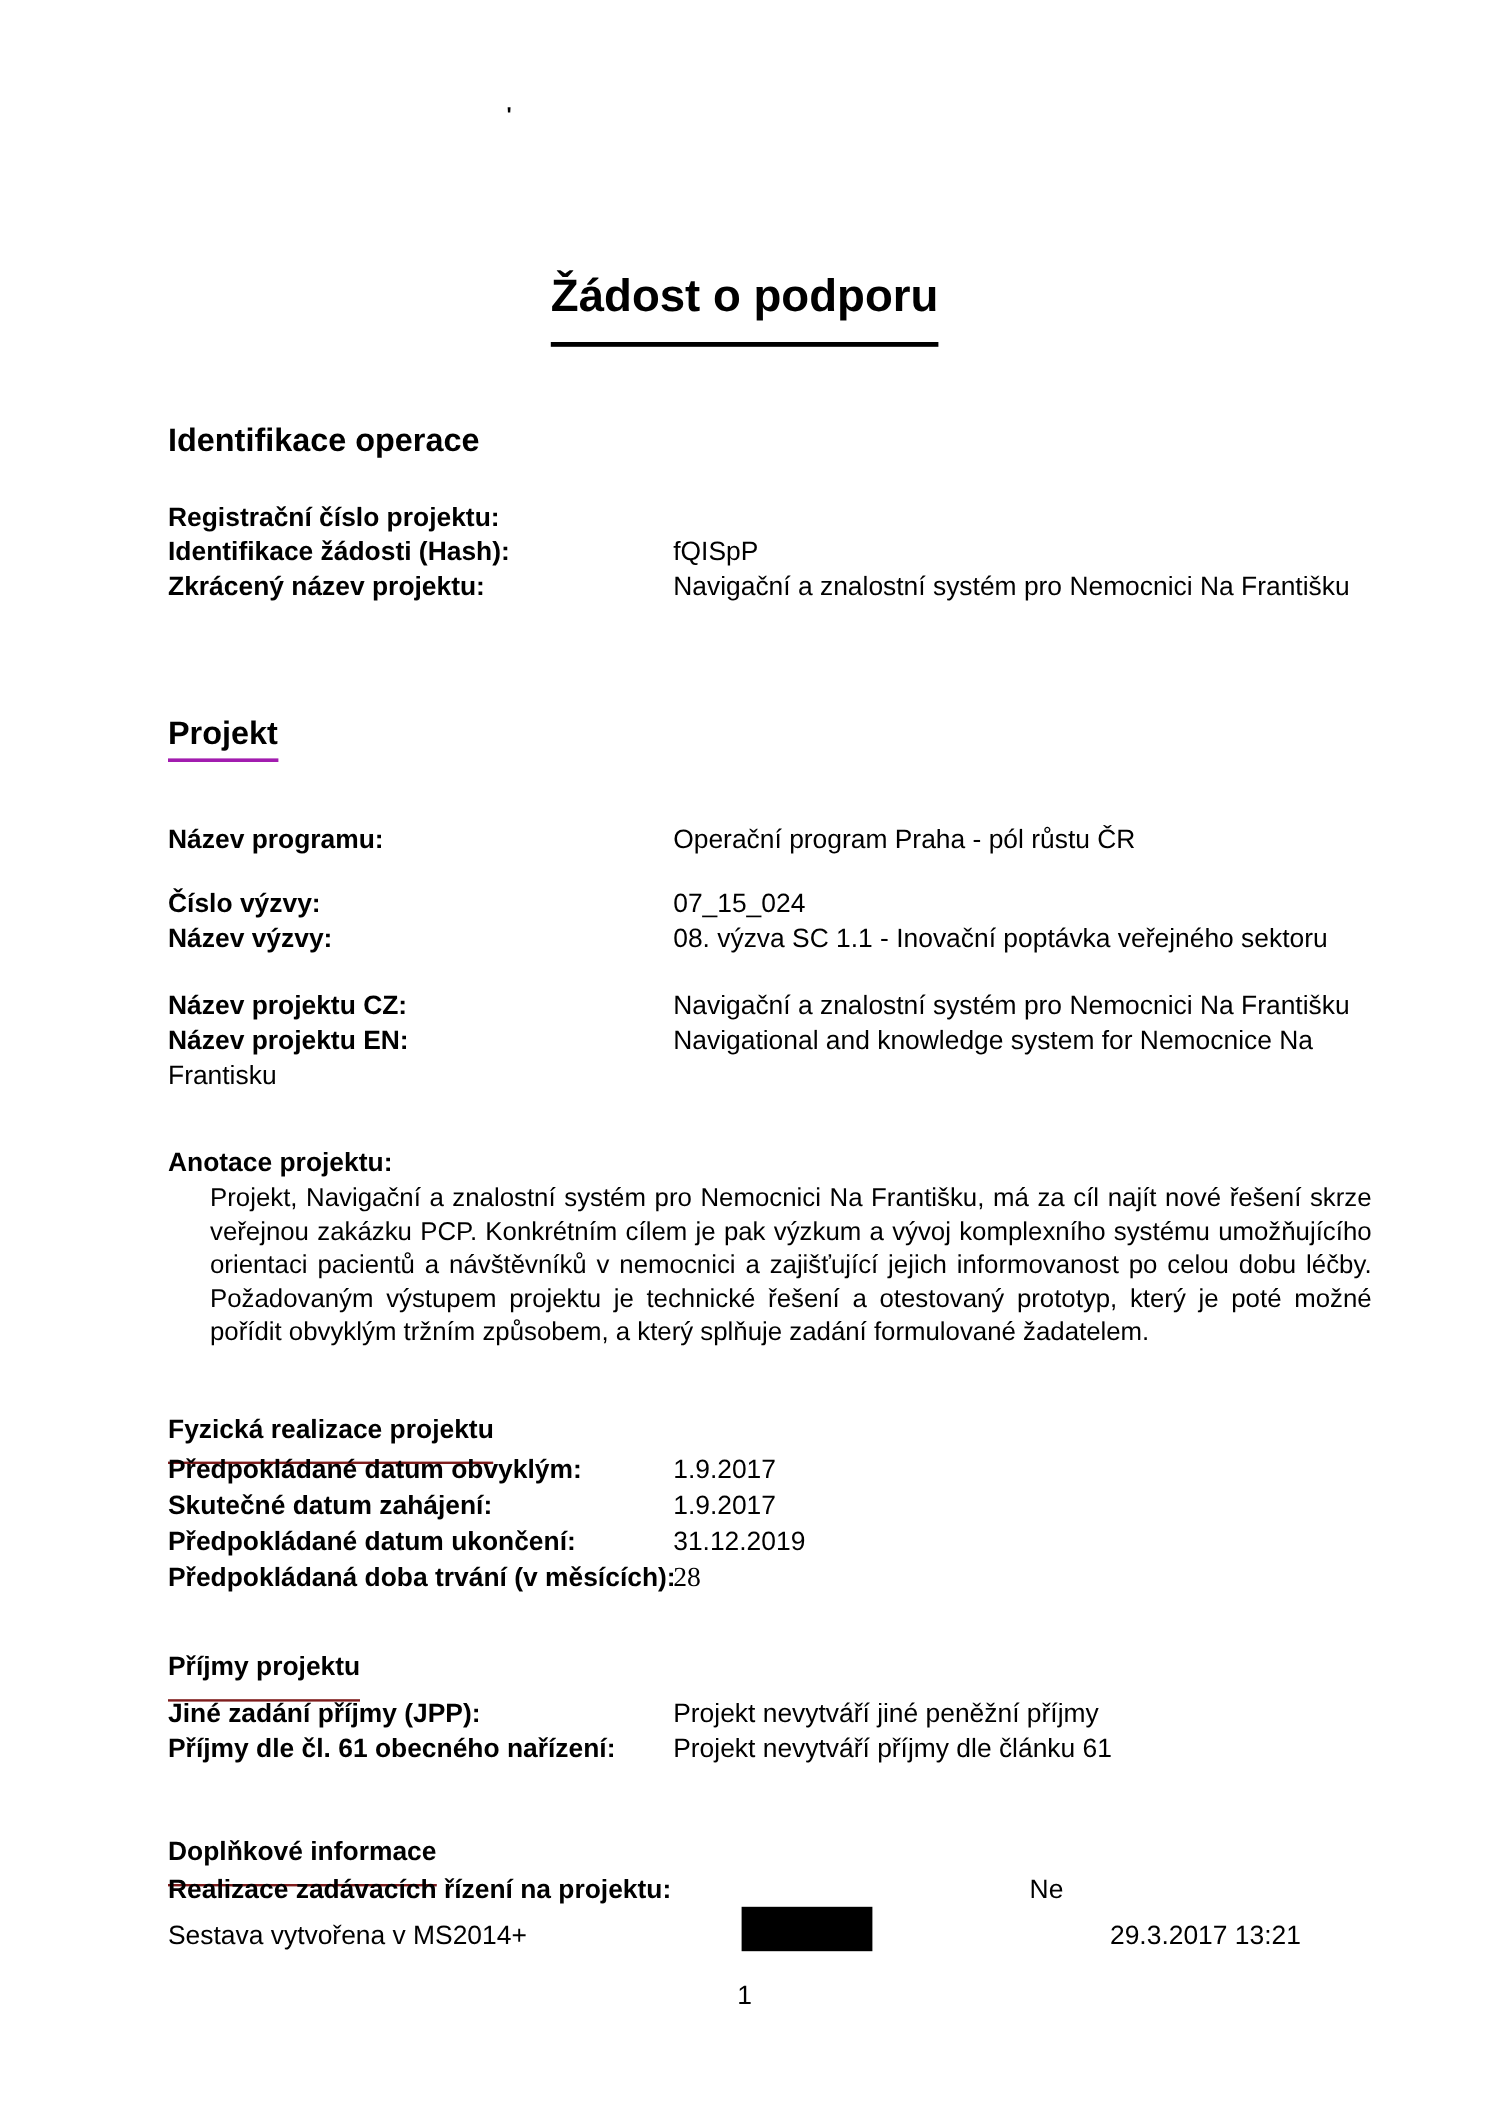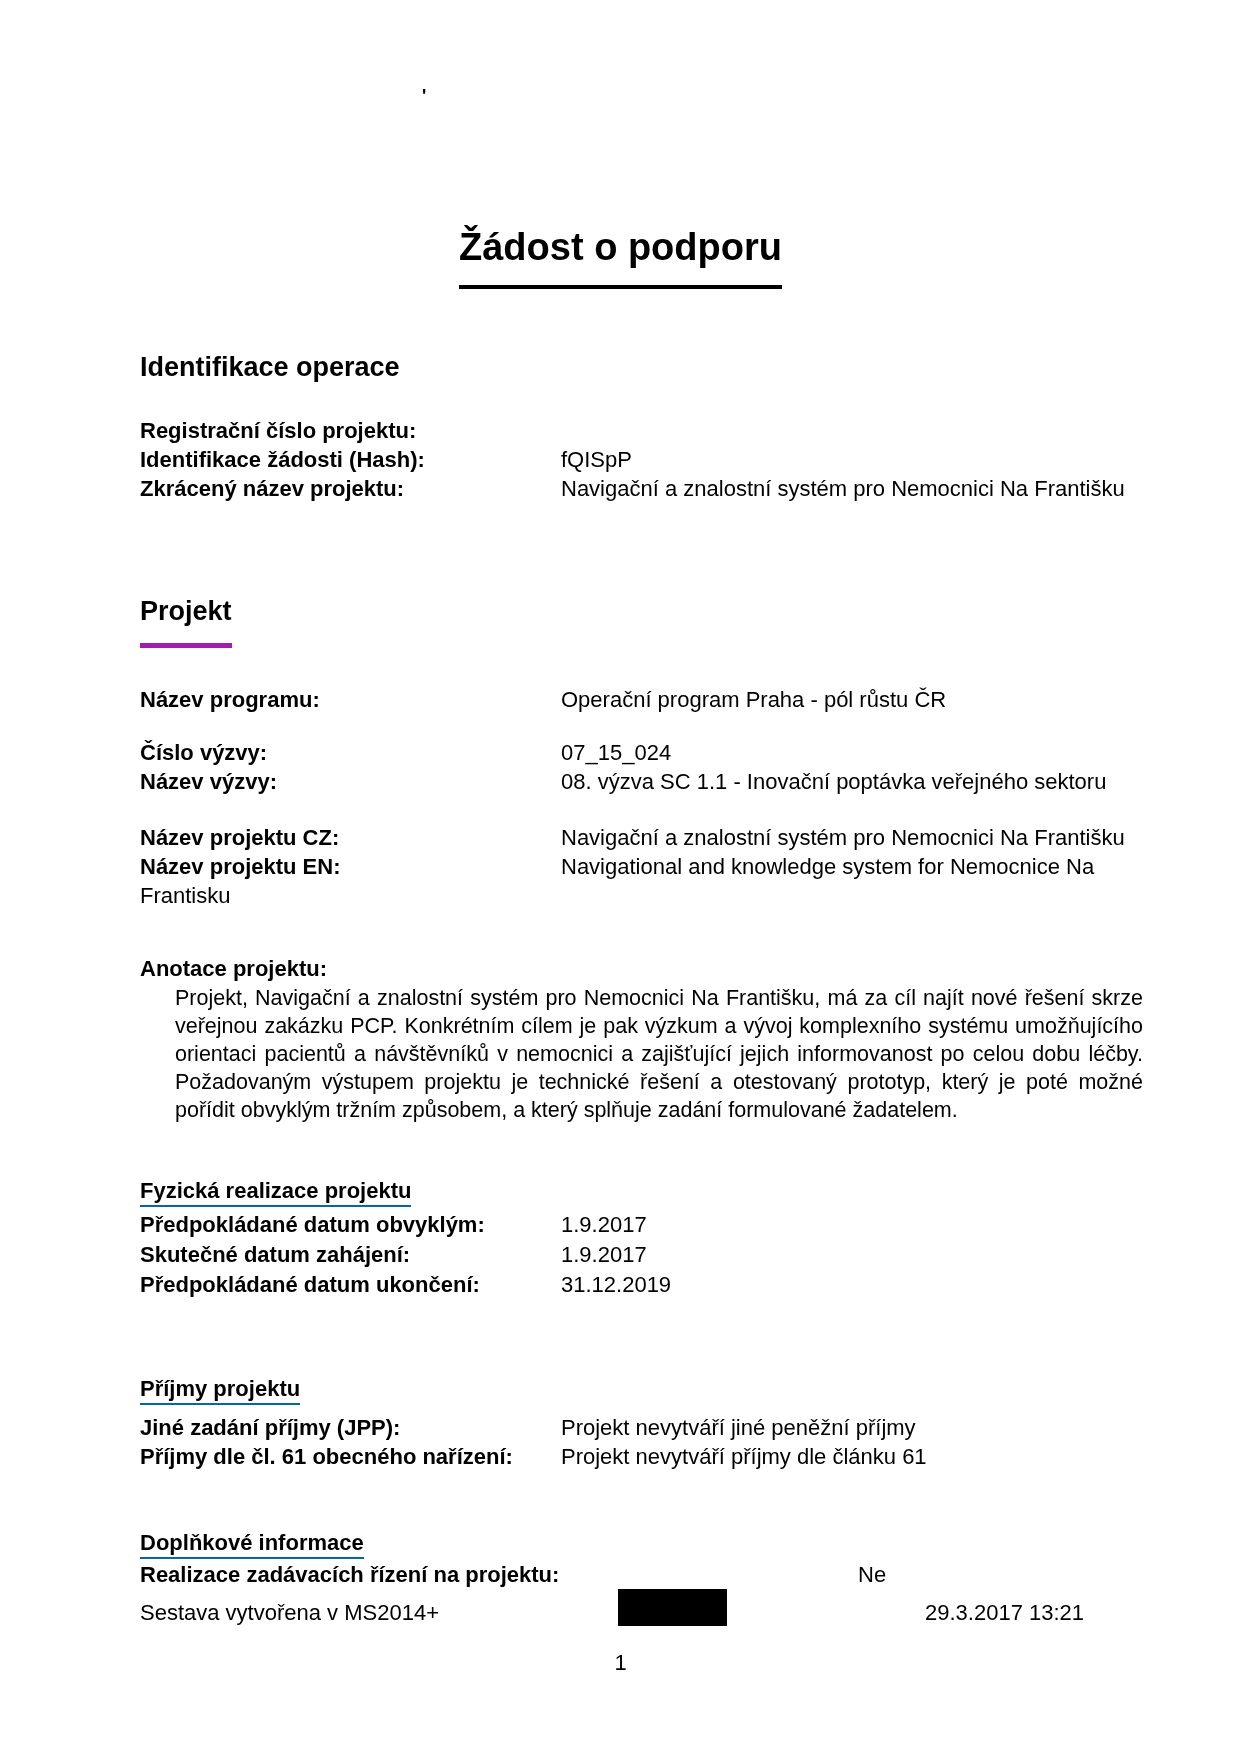--- a/index.html
+++ b/index.html
@@ -28,28 +28,28 @@
     font-weight:bold;
     border-bottom:4px solid #000;
     padding-bottom:16px;
   }
   .h2{
     position:absolute;
     left:140px;
     font-size:27px;
     font-weight:bold;
   }
-  .h2.u span{border-bottom:5px solid #a21caf;padding-bottom:16px;display:inline-block;}
+  .h2.u span{border-bottom:3px solid #a21caf;padding-bottom:5px;display:inline-block;}
   .h3{
     position:absolute;
     left:140px;
     font-size:22px;
     font-weight:bold;
   }
-  .h3 span{border-bottom:2px solid #0369a1;padding-bottom:1px;display:inline-block;}
+  .h3 span{border-bottom:2px solid #7f1d1d;padding-bottom:14px;display:inline-block;}
   .row{
     position:absolute;
     left:140px;
     width:1010px;
     height:28px;
     font-size:22px;
     line-height:26px;
     white-space:nowrap;
   }
   .row .lbl{font-weight:bold;}
@@ -165,20 +165,24 @@
     <span class="val">1.9.2017</span>
   </div>
   <div class="row" style="top:1242px">
     <span class="lbl">Skutečné datum zahájení:</span>
     <span class="val">1.9.2017</span>
   </div>
   <div class="row" style="top:1272px">
     <span class="lbl">Předpokládané datum ukončení:</span>
     <span class="val">31.12.2019</span>
   </div>
+  <div class="row" style="top:1302px">
+    <span class="lbl">Předpokládaná doba trvání (v měsících):</span>
+    <span class="val serif">28</span>
+  </div>
 
   <div class="h3" style="top:1376px">
     <span>Příjmy projektu</span>
   </div>
   <div class="row" style="top:1415px">
     <span class="lbl">Jiné zadání příjmy (JPP):</span>
     <span class="val">Projekt nevytváří jiné peněžní příjmy</span>
   </div>
   <div class="row" style="top:1444px">
     <span class="lbl">Příjmy dle čl. 61 obecného nařízení:</span>

